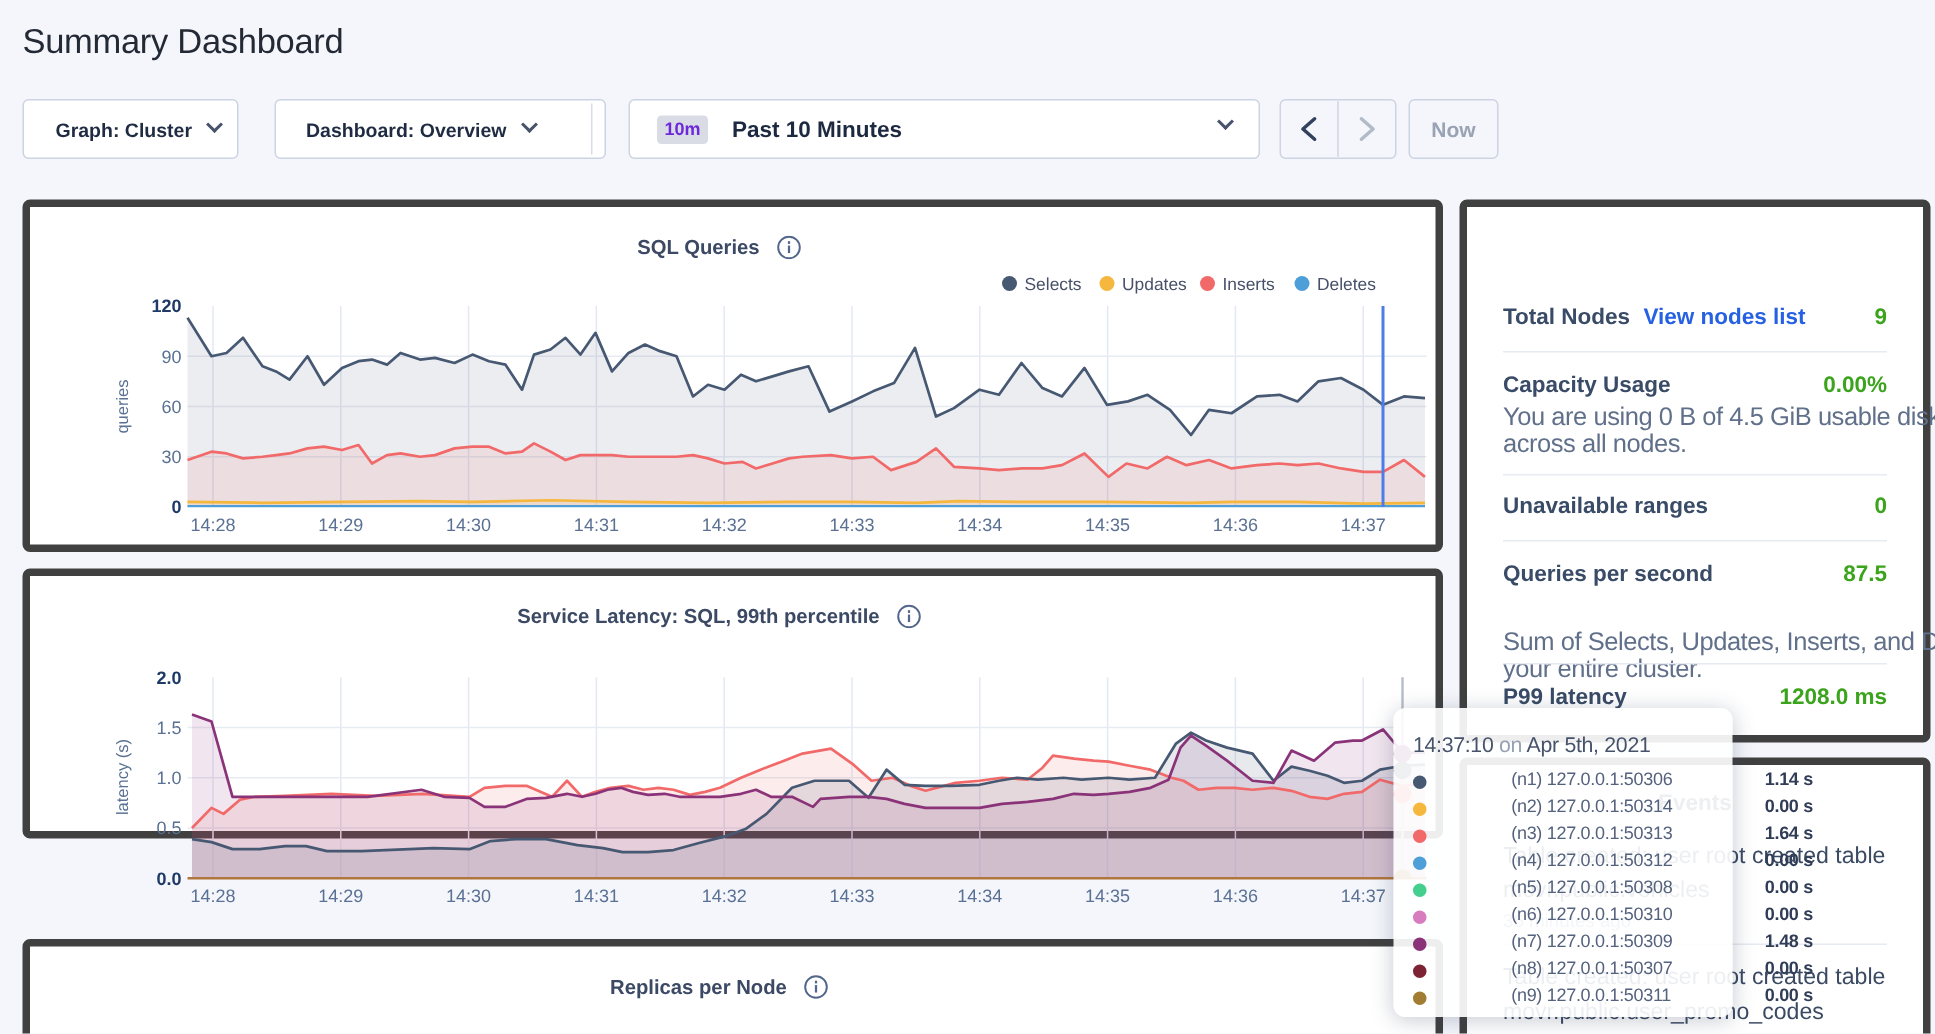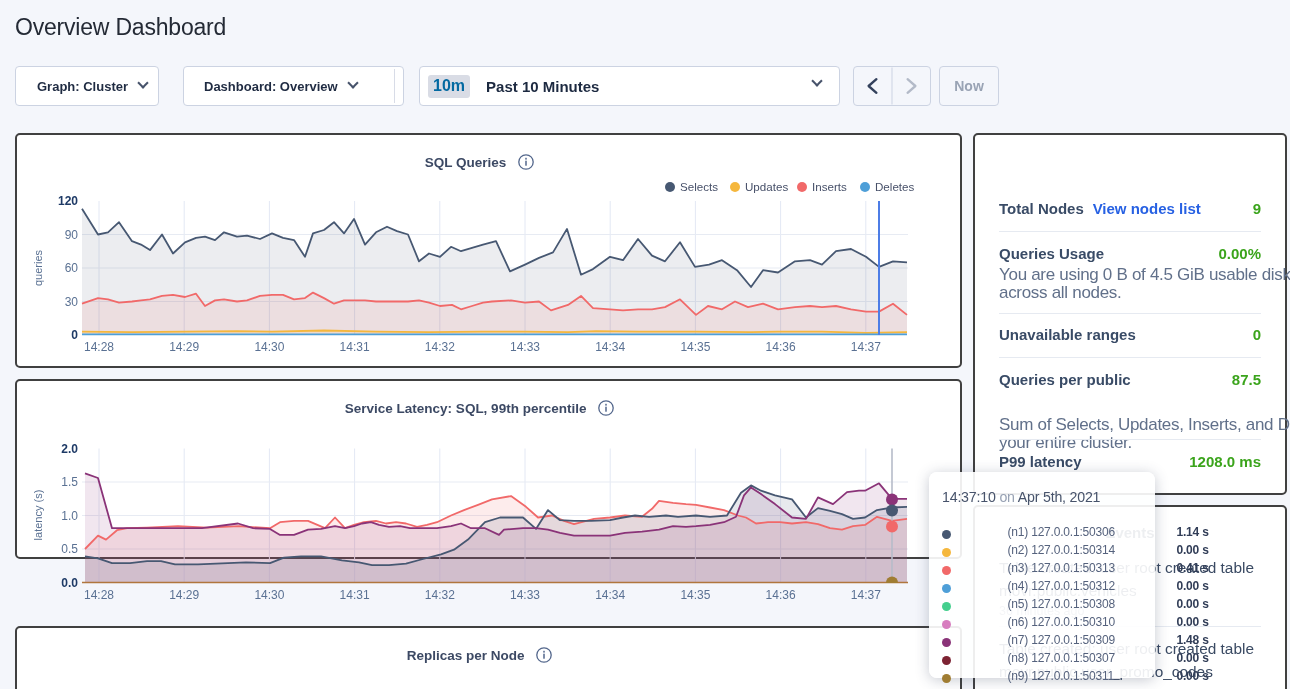--- a/index.html
+++ b/index.html
@@ -3,52 +3,52 @@
 * { margin:0; padding:0; box-sizing:border-box; }
 html,body { width:1290px; height:689px; overflow:hidden; background:#f4f6fb;
   font-family:"Liberation Sans", sans-serif; position:relative; }
 .abs { position:absolute; }
 h1 { position:absolute; left:15px; top:14px; font-size:23px; font-weight:400; color:#242a35; letter-spacing:-0.2px; }
 .btn { position:absolute; top:66px; height:40px; background:#fff; border:1px solid #ccd3e2; border-radius:4px;
   display:flex; align-items:center; color:#1f2b42; font-size:13px; font-weight:bold; white-space:nowrap; }
 .chev { display:inline-block; width:8px; height:8px; border-right:2px solid #47536b; border-bottom:2px solid #47536b;
   transform:rotate(45deg); margin-left:11px; margin-top:-6px; }
 .ghost { background:transparent; }
-.card { position:absolute; background:#fff; border:2px solid #404040; border-radius:5px; }
+.card { position:absolute; background:#fff; border:5px solid #404040; border-radius:5px;padding-left:40px; }
 .ctitle { position:absolute; left:-9px; right:9px; top:19px; text-align:center; font-size:13.5px; font-weight:bold;
   color:#3c4964; white-space:nowrap; }
 .ctitle svg { vertical-align:-3.5px; margin-left:8px; }
 .leg { position:absolute; top:45px; font-size:11.6px; color:#475069; white-space:nowrap; }
 .leg i { display:inline-block; width:10px; height:10px; border-radius:50%; margin-right:5px; vertical-align:-1px; }
 .srow { position:absolute; left:24px; right:24px; display:flex; justify-content:space-between; align-items:flex-start; white-space:nowrap; }
 .slab { font-size:15px; font-weight:bold; color:#394b66; }
 .sval { font-size:15px; font-weight:bold; color:#3ba41c; }
 .slink { font-size:15px; font-weight:bold; color:#2761e3; }
 .sdesc { position:absolute; left:24px; right:20px; font-size:17px; letter-spacing:-0.3px; color:#61708a; line-height:18px; white-space:nowrap; }
 .sdiv { position:absolute; left:24px; right:24px; border-top:1px solid #e6eaf1; }
 .etext { position:absolute; left:24px; font-size:15.4px; color:#3a4a63; line-height:22.5px; white-space:nowrap; }
 .etime { position:absolute; left:24px; font-size:12.5px; color:#8a94a8; }
 .tooltip { position:absolute; left:929px; top:472px; width:226px; height:206px; background:rgba(255,255,255,0.91);
   border-radius:8px; box-shadow:0 2px 14px rgba(50,60,90,0.28); padding:15px 0 0 13px; z-index:50; }
-.ttime { font-size:14.2px; letter-spacing:-0.2px; color:#47536b; line-height:20px; margin-bottom:14px; white-space:nowrap; }
+.ttime { font-size:14.2px; letter-spacing:-0.2px; color:#47536b; line-height:20px; margin-bottom:1px; white-space:nowrap; }
 .ttime .on { color:#97a1b3; }
 .trow { display:flex; align-items:flex-end; height:18px; font-size:12px; letter-spacing:-0.2px; white-space:nowrap;gap:47px; }
 .trow i { width:9px; height:9px; border-radius:50%; margin-right:9.5px; flex:none; }
 .tlab { color:#55627d; width:122px; flex:none; }
 .tval { color:#313d57; font-weight:bold; }
 </style></head>
 <body>
-<h1>Overview Dashboard</h1>
+<h1>Summary Dashboard</h1>
 
 <div class="btn" style="left:15px; width:144px; padding-left:21px;">Graph: Cluster<span class="chev"></span></div>
 <div class="btn" style="left:183px; width:221px; padding-left:20px;">Dashboard: Overview<span class="chev"></span></div>
 <div class="abs" style="left:394px; top:69px; width:1px; height:34px; background:#d8dce7;"></div>
 
 <div class="btn" style="left:419px; width:421px; font-weight:normal;">
-  <span style="display:inline-block; margin-left:8px; background:#d9dce5; border-radius:3px; font-size:16px; font-weight:bold; color:#0369a1; padding:2.5px 5px;">10m</span>
+  <span style="display:inline-block; margin-left:18px; background:#d9dce5; border-radius:3px; font-size:12px; font-weight:bold; color:#6d28d9; padding:2.5px 5px;">10m</span>
   <span style="margin-left:16px; font-size:15px; font-weight:bold; color:#1c2940;">Past 10 Minutes</span>
   <span class="chev" style="position:absolute; right:18px; top:16px;"></span>
 </div>
 <div class="btn ghost" style="left:853px; width:78px; padding:0;">
   <svg width="78" height="38" viewBox="0 0 78 38">
       <line x1="39" y1="0" x2="39" y2="38" stroke="#ccd3e2" stroke-width="1"></line>
   <polyline points="23,12 15,19 23,26" fill="none" stroke="#33415c" stroke-width="2.4" stroke-linecap="round" stroke-linejoin="round"></polyline>
   <polyline points="55,12 63,19 55,26" fill="none" stroke="#b3bac8" stroke-width="2.4" stroke-linecap="round" stroke-linejoin="round"></polyline>
     </svg>
 </div>
@@ -170,32 +170,32 @@
   <div class="abs" style="left:51px; top:60px; font-size:12px; font-weight:bold; color:#1e3a66;">120</div>
 </div>
 
 <div class="card" style="left:973px; top:133px; width:314px; height:362px;">
   <div class="srow" style="top:65px;">
       <span><span class="slab">Total Nodes</span>&nbsp;&nbsp;<span class="slink">View nodes list</span></span>
       <span class="sval">9</span>
     </div>
   <div class="sdiv" style="top:96px;"></div>
   <div class="srow" style="top:110px;">
-      <span class="slab">Queries Usage</span>
+      <span class="slab">Capacity Usage</span>
       <span class="sval">0.00%</span>
     </div>
   <div class="sdesc" style="top:131px;">You are using 0 B of 4.5 GiB usable disk capacity<br>across all nodes.</div>
   <div class="sdiv" style="top:178px;"></div>
   <div class="srow" style="top:191px;">
       <span class="slab">Unavailable ranges</span>
       <span class="sval">0</span>
     </div>
   <div class="sdiv" style="top:222px;"></div>
   <div class="srow" style="top:236px;">
-      <span class="slab">Queries per public</span>
+      <span class="slab">Queries per second</span>
       <span class="sval">87.5</span>
     </div>
   <div class="sdesc" style="top:252px;margin-top:29px;">Sum of Selects, Updates, Inserts, and Deletes across<br>your entire cluster.</div>
   <div class="sdiv" style="top:304px;"></div>
   <div class="srow" style="top:318px;">
       <span class="slab">P99 latency</span>
       <span class="sval">1208.0 ms</span>
     </div>
 </div>
 
@@ -216,21 +216,21 @@
       <span class="tval">1.14 s</span>
     </div>
 <div class="trow">
       <i style="background:#f5b73d"></i>
       <span class="tlab">(n2) 127.0.0.1:50314</span>
       <span class="tval">0.00 s</span>
     </div>
 <div class="trow">
       <i style="background:#f16969"></i>
       <span class="tlab">(n3) 127.0.0.1:50313</span>
-      <span class="tval">0.41 s</span>
+      <span class="tval">1.64 s</span>
     </div>
 <div class="trow">
       <i style="background:#4e9fd8"></i>
       <span class="tlab">(n4) 127.0.0.1:50312</span>
       <span class="tval">0.00 s</span>
     </div>
 <div class="trow">
       <i style="background:#44cf8e"></i>
       <span class="tlab">(n5) 127.0.0.1:50308</span>
       <span class="tval">0.00 s</span>

